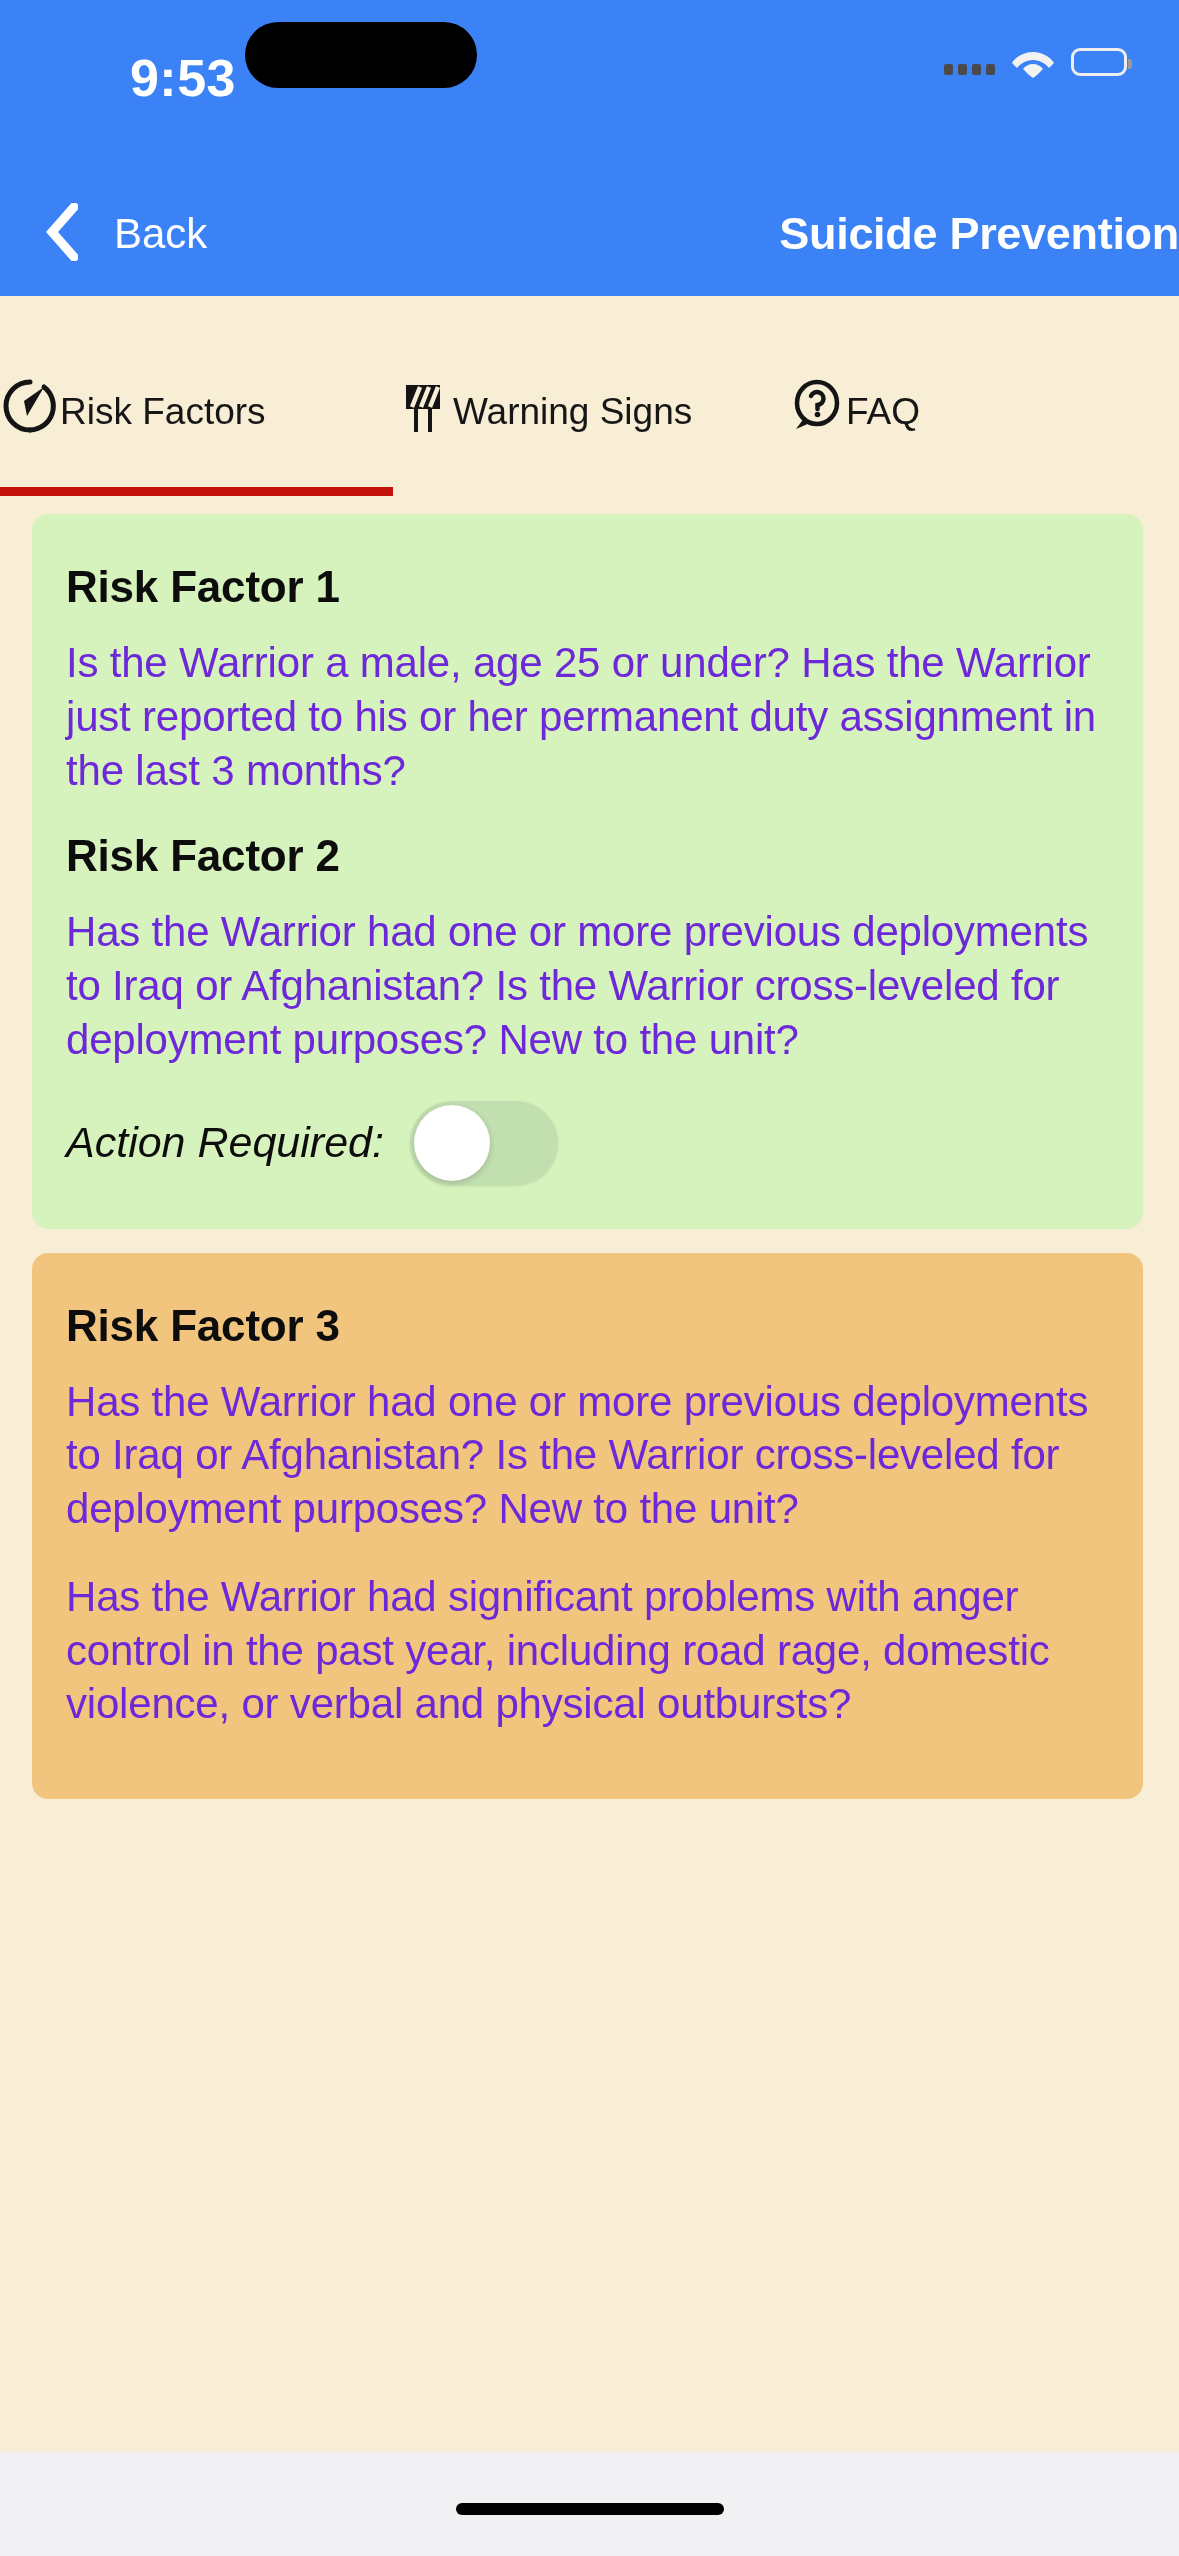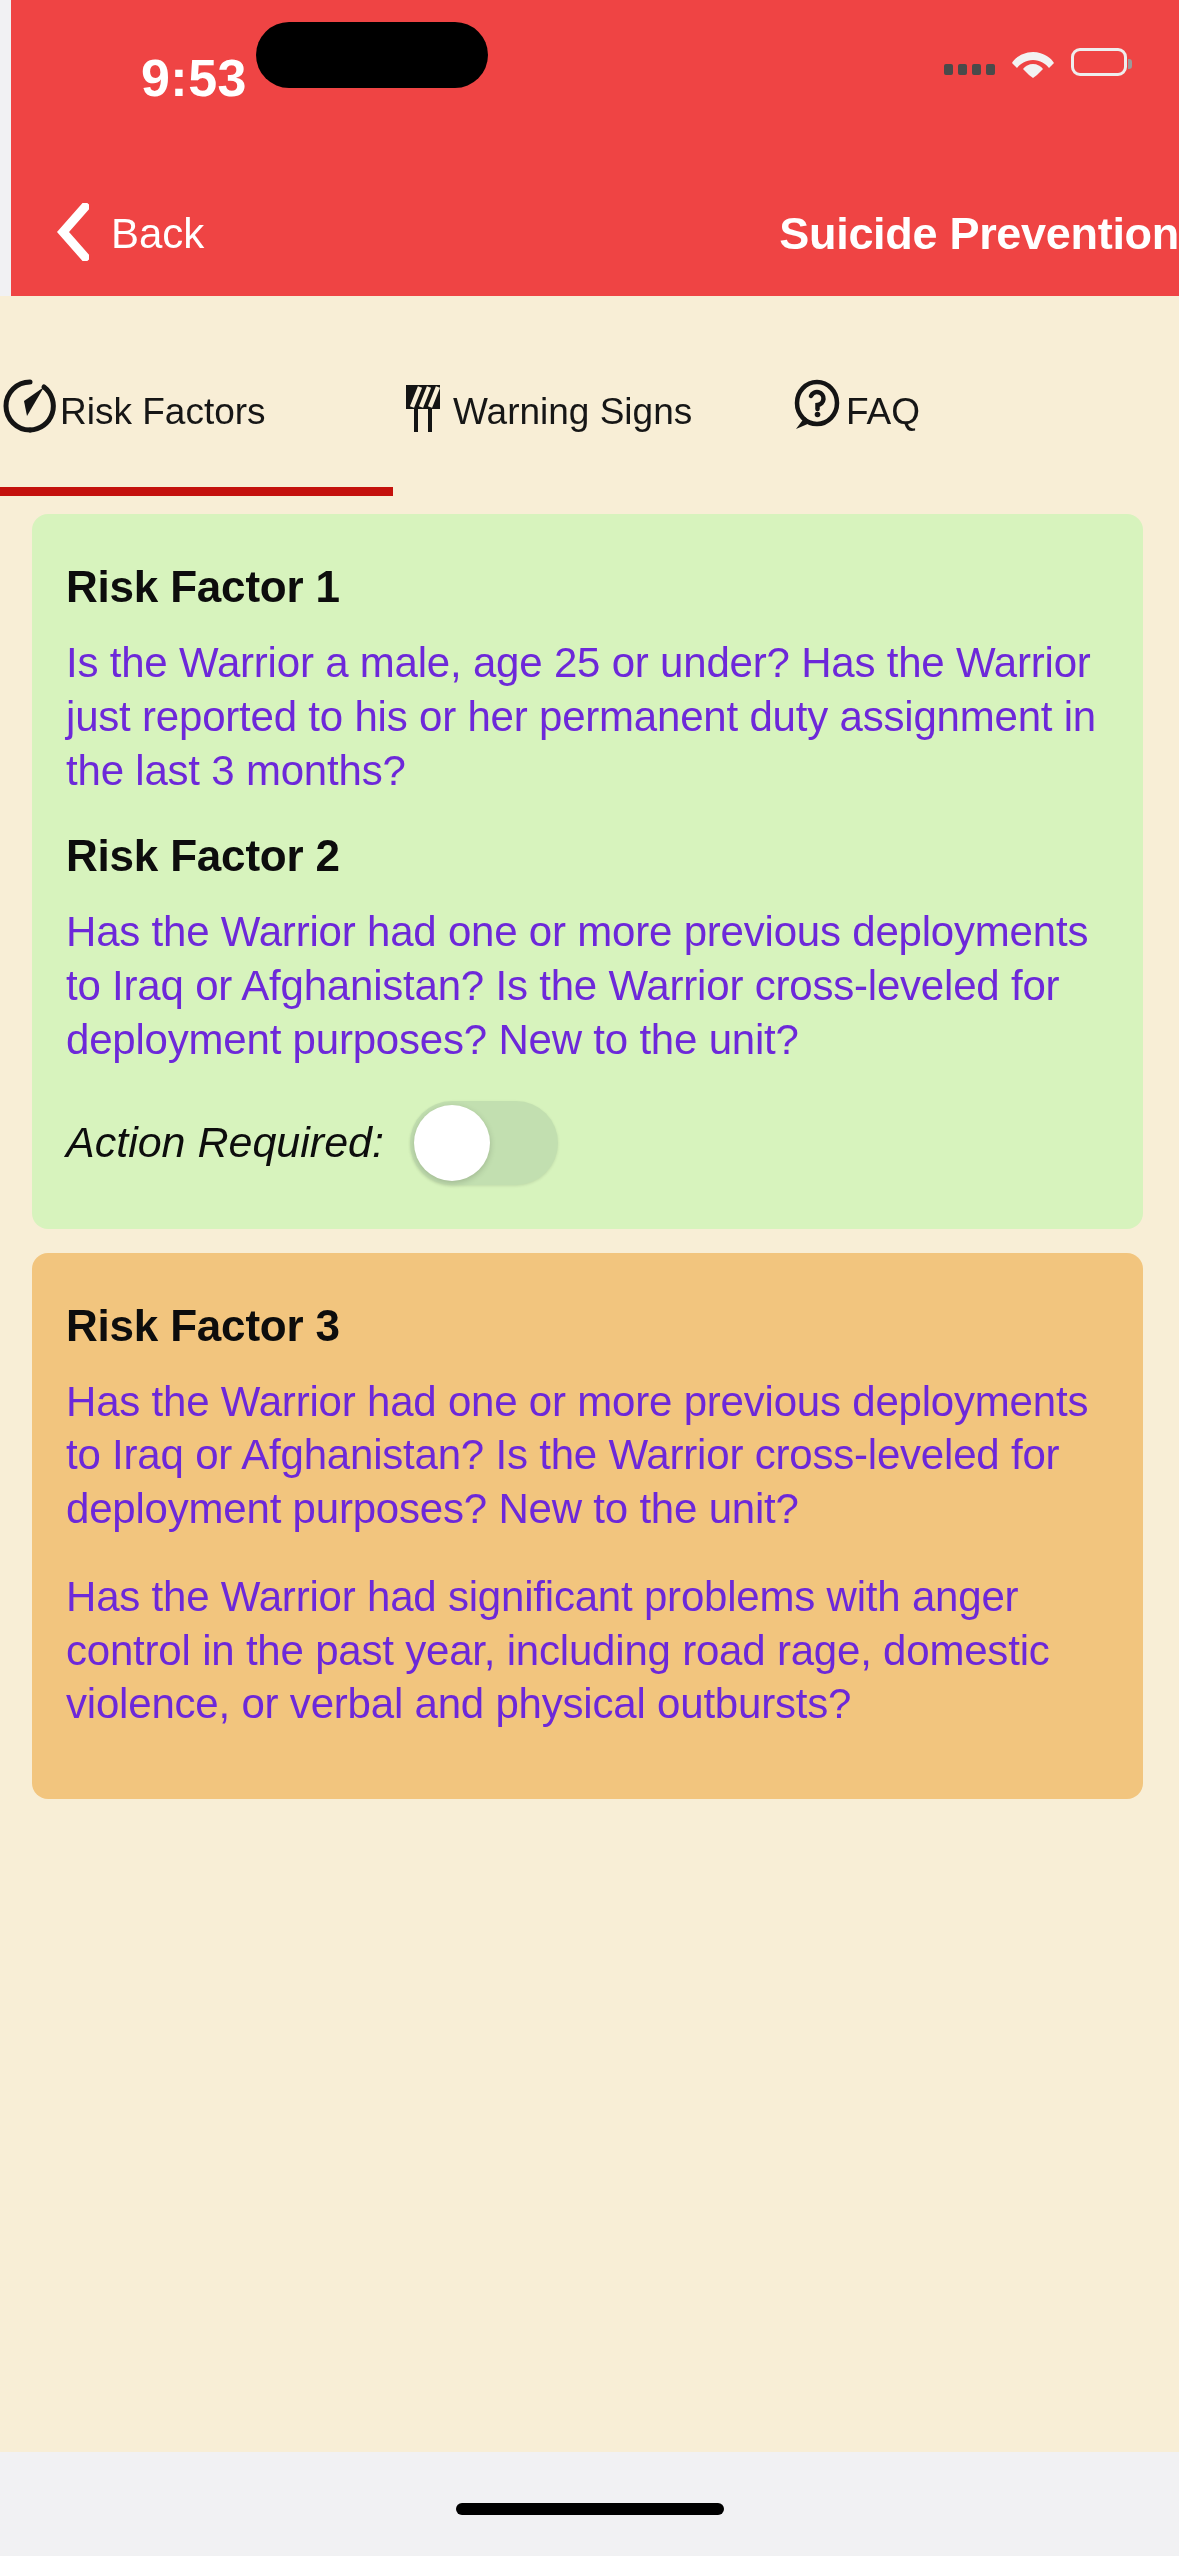--- a/index.html
+++ b/index.html
@@ -8,25 +8,24 @@
     font-family:"Liberation Sans", sans-serif;
     background:#f1f1f3;
     overflow:hidden;
     position:relative;
   }
 
   
   .screen { width:1179px; height:2556px; position:relative; display:flex; flex-direction:column; }
 
   .topbar {
-    background:#ef4444;
+    background:#3b82f6;
     height:296px;
     flex:0 0 296px;
     position:relative;
-    margin-left:11px;
   }
 
   .statusbar {
     height:172px;
     position:relative;
   }
   .status-time {
     position:absolute;
     left:98px; top:48px;
     width:170px;
@@ -81,21 +80,21 @@
 
   .navbar {
     height:124px;
     position:relative;
     display:flex;
     align-items:center;
   }
   .back-btn {
     display:flex;
     align-items:center;
-    gap:22px;
+    gap:36px;
     margin-left:44px;
     cursor:pointer;
   }
   .back-chevron { display:block; }
   .back-label {
     color:#fff;
     font-size:42px;
     font-weight:400;
   }
   .nav-title {

